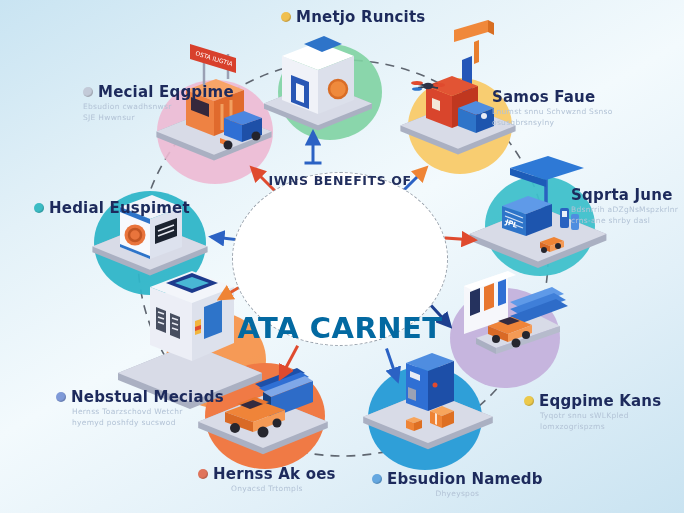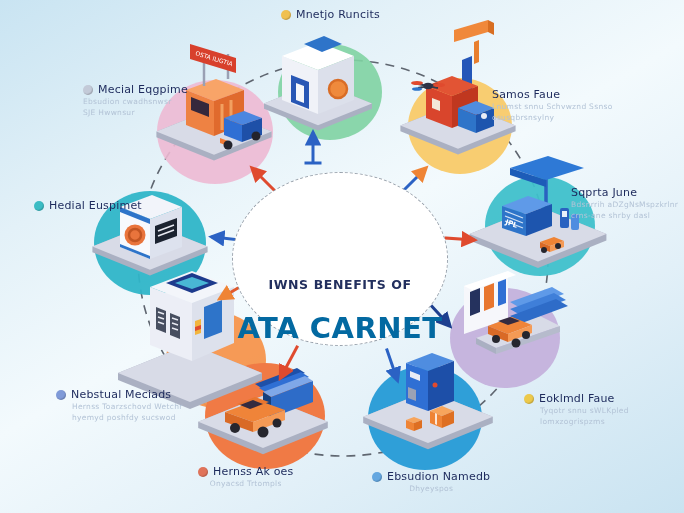--- a/index.html
+++ b/index.html
@@ -5,29 +5,29 @@
   html,body{margin:0;padding:0;background:#e8f2f8;}
   .stage{
     position:relative;width:684px;height:513px;overflow:hidden;
     font-family:"DejaVu Sans","Liberation Sans",sans-serif;
     background:linear-gradient(150deg,#c9e4f2 0%,#e3f1f8 26%,#f3fafd 48%,#e2f0f8 72%,#c9e3f1 100%);
   }
   svg.scene{position:absolute;left:0;top:0;z-index:1;}
   .center-circle{
     position:absolute;left:232px;top:172px;width:214px;height:172px;z-index:2;
     background:#ffffff;border:1.6px dashed #9aa2ac;border-radius:50%;
-    display:flex;flex-direction:column;align-items:center;justify-content:flex-end;gap:19px;
+    display:flex;flex-direction:column;align-items:center;justify-content:space-between;gap:19px;
   }
   .center-eyebrow{font-size:12.5px;font-weight:bold;color:#222f5e;letter-spacing:.6px;}
   .center-title{font-size:29px;font-weight:800;color:#0369a1;letter-spacing:.5px;}
   .label{position:absolute;z-index:3;white-space:nowrap;}
   .row{display:flex;align-items:center;gap:5px;}
   .bullet{width:10px;height:10px;border-radius:50%;flex:0 0 auto;
     box-shadow:inset -1px -1px 1px rgba(0,0,0,.18);}
-  .title{font-size:11px;font-weight:normal;color:#1d2a5c;letter-spacing:.2px;}
+  .title{font-size:15px;font-weight:bold;color:#1d2a5c;letter-spacing:.2px;}
   .sub{font-size:7.5px;line-height:11px;color:#b3c3d6;letter-spacing:.3px;}
   .sub-indent{padding-left:16px;}
   .sub-center{text-align:center;}
   .c-yellow{background:#f0c050;} .c-grey{background:#c3cad8;}
   .c-teal{background:#3bbcc4;}  .c-blue{background:#7f9ad8;}
   .c-red{background:#e0735a;}   .c-skyblue{background:#64a7e0;}
   .c-gold{background:#ecc94b;}
 </style>
 </head>
 <body>
@@ -289,21 +289,21 @@
     <div class="row">
       <span class="bullet c-skyblue"></span>
       <span class="title">Ebsudion Namedb</span>
     </div>
     <div class="sub sub-center">Dhyeyspos</div>
   </div>
 
   <div class="label" style="left:524px;top:392px">
     <div class="row">
       <span class="bullet c-gold"></span>
-      <span class="title">Eoklmdl Faue</span>
+      <span class="title">Eqgpime Kans</span>
     </div>
     <div class="sub sub-indent">Tyqotr snnu sWLKpled</div>
     <div class="sub sub-indent">lomxzogrispzms</div>
   </div>
 
   <div class="label" style="left:571px;top:186px">
     <div class="title">Sqprta June</div>
     <div class="sub">Bdsnrrih aDZgNsMspzkrlnr</div>
     <div class="sub">crns-ane shrby dasl</div>
   </div>

